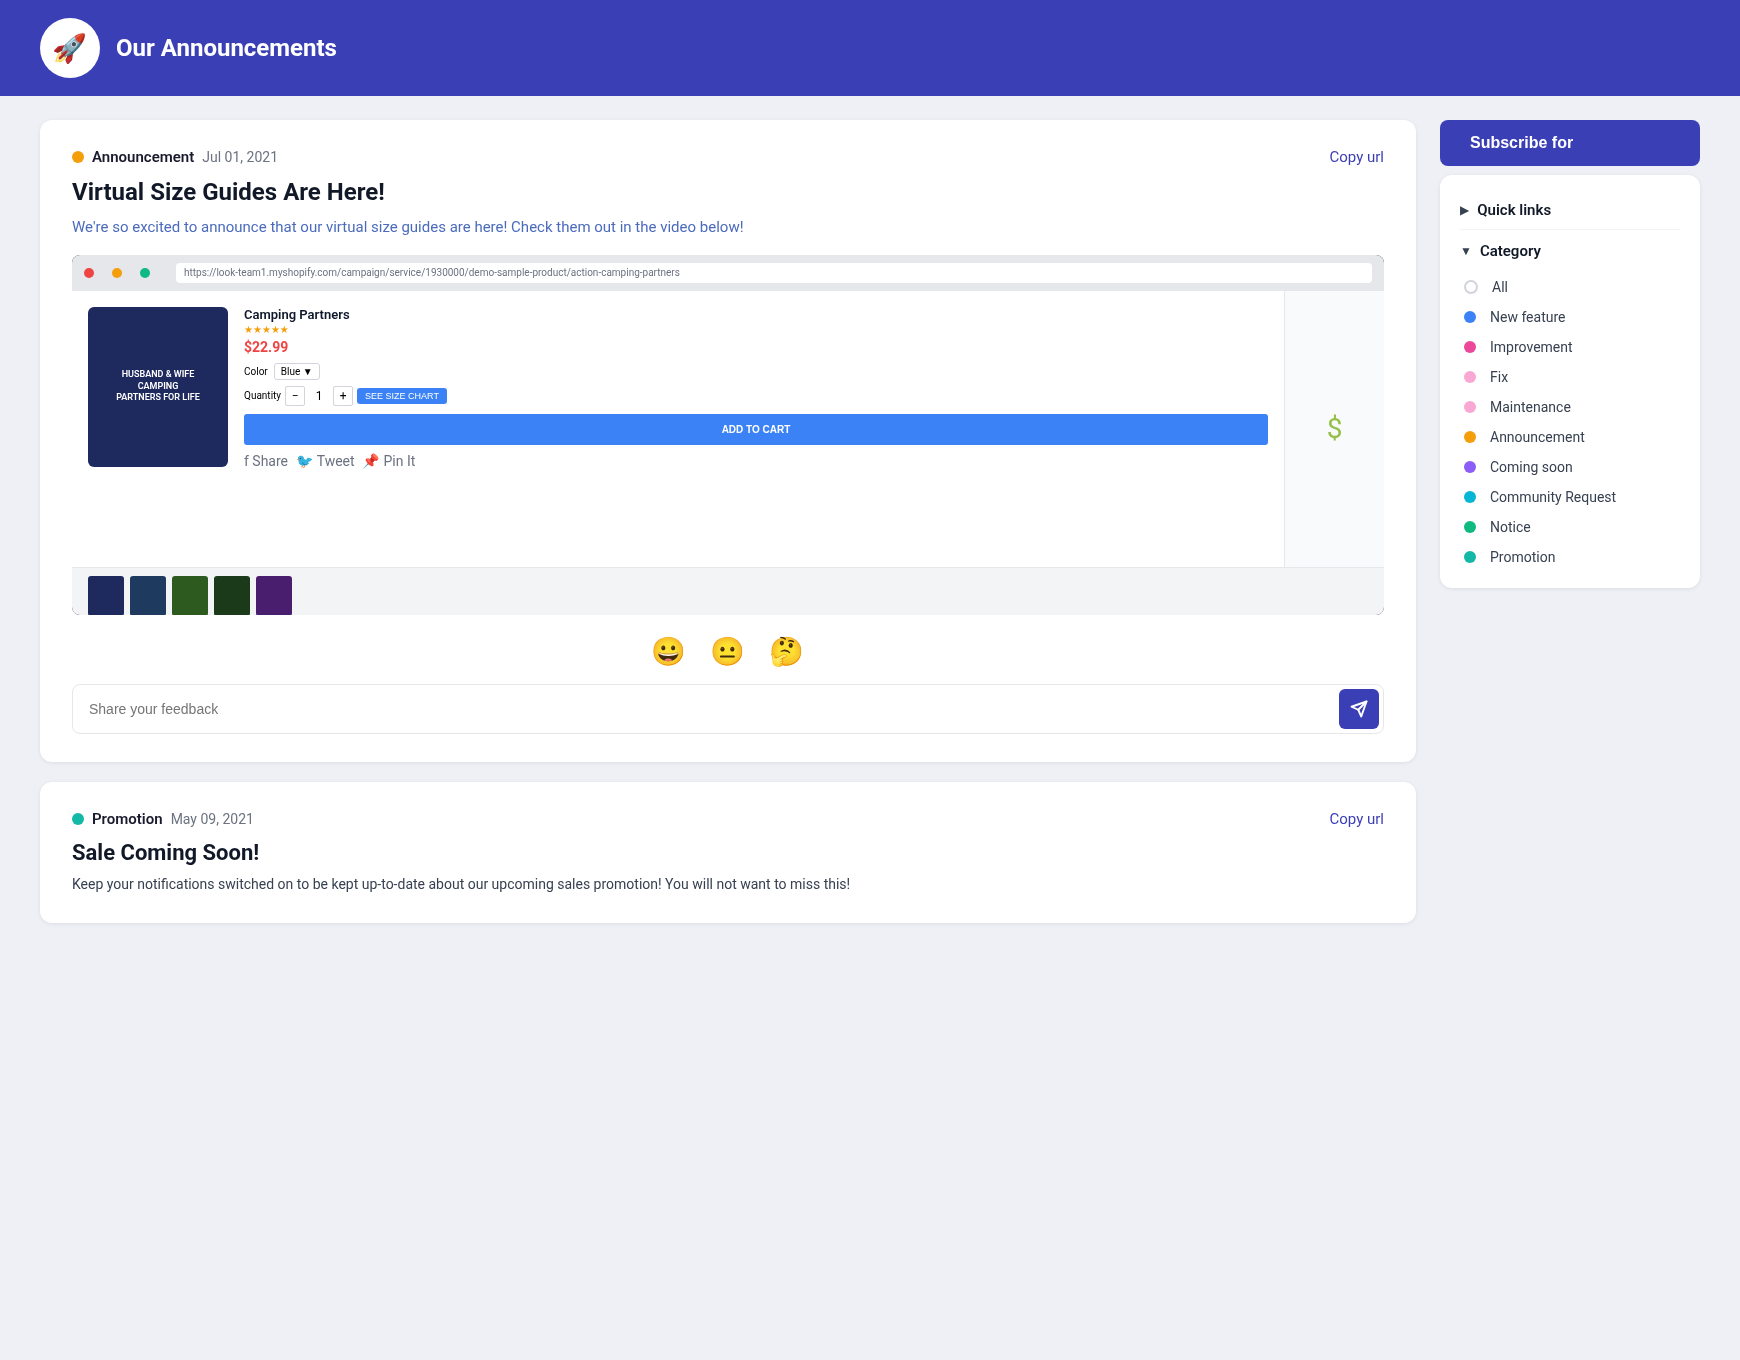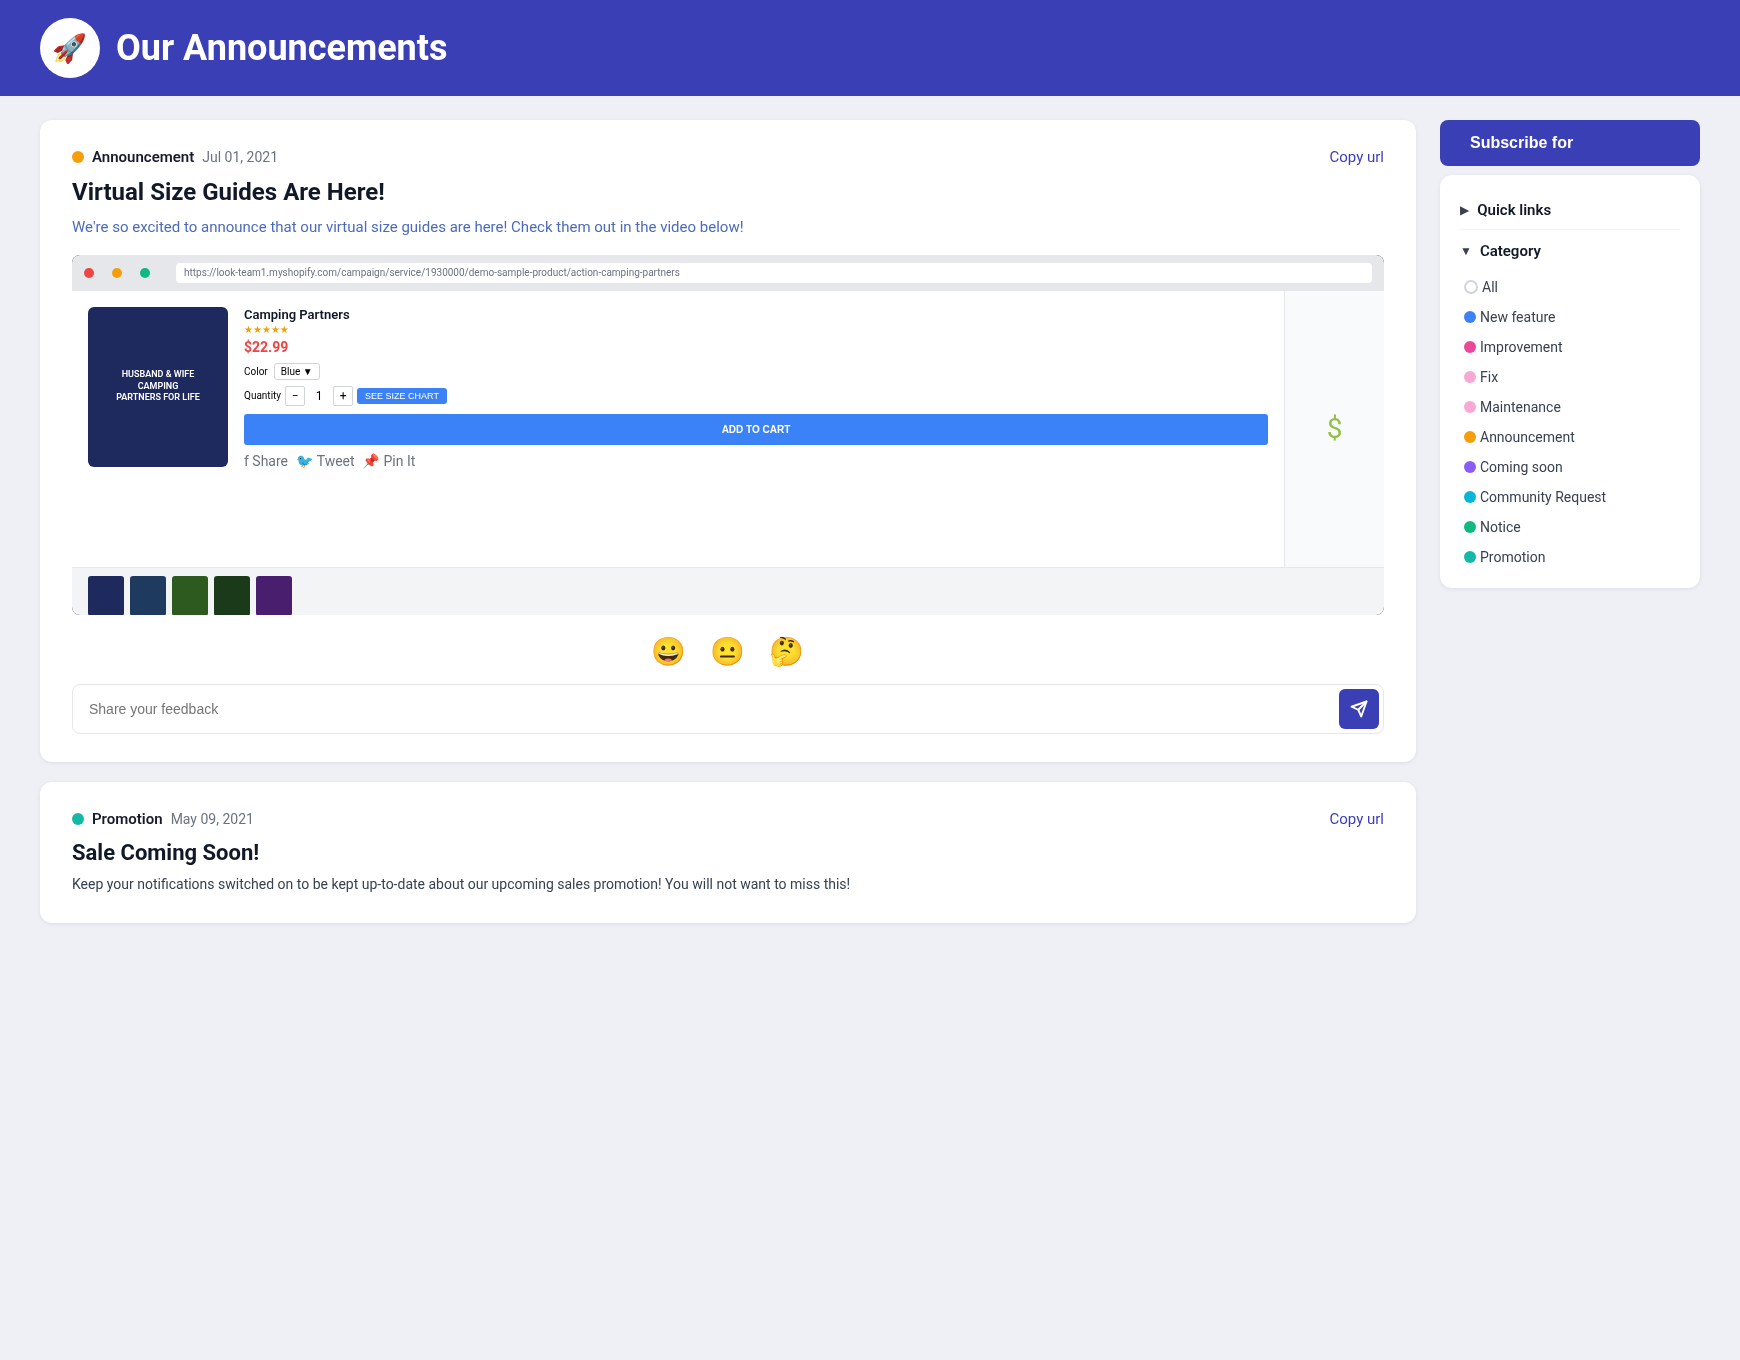--- a/index.html
+++ b/index.html
@@ -22,21 +22,21 @@
       height: 60px;
       background: white;
       border-radius: 50%;
       display: flex;
       align-items: center;
       justify-content: center;
       font-size: 28px;
     }
     .header-title {
       color: white;
-      font-size: 36px;
+      font-size: 24px;
       font-weight: 700;
     }
 
     
     .content-area {
       display: flex;
       gap: 24px;
       padding: 24px 40px;
       max-width: 1740px;
     }
@@ -380,21 +380,21 @@
       cursor: pointer;
     }
     .cat-header-label {
       font-size: 15px;
       font-weight: 600;
       color: #111827;
     }
     .cat-item {
       display: flex;
       align-items: center;
-      gap: 4px;
+      gap: 14px;
       padding: 7px 4px;
       cursor: pointer;
     }
     .cat-item-label {
       font-size: 14px;
       color: #374151;
     }
     .radio-circle {
       width: 14px; height: 14px;
       border-radius: 50%;

